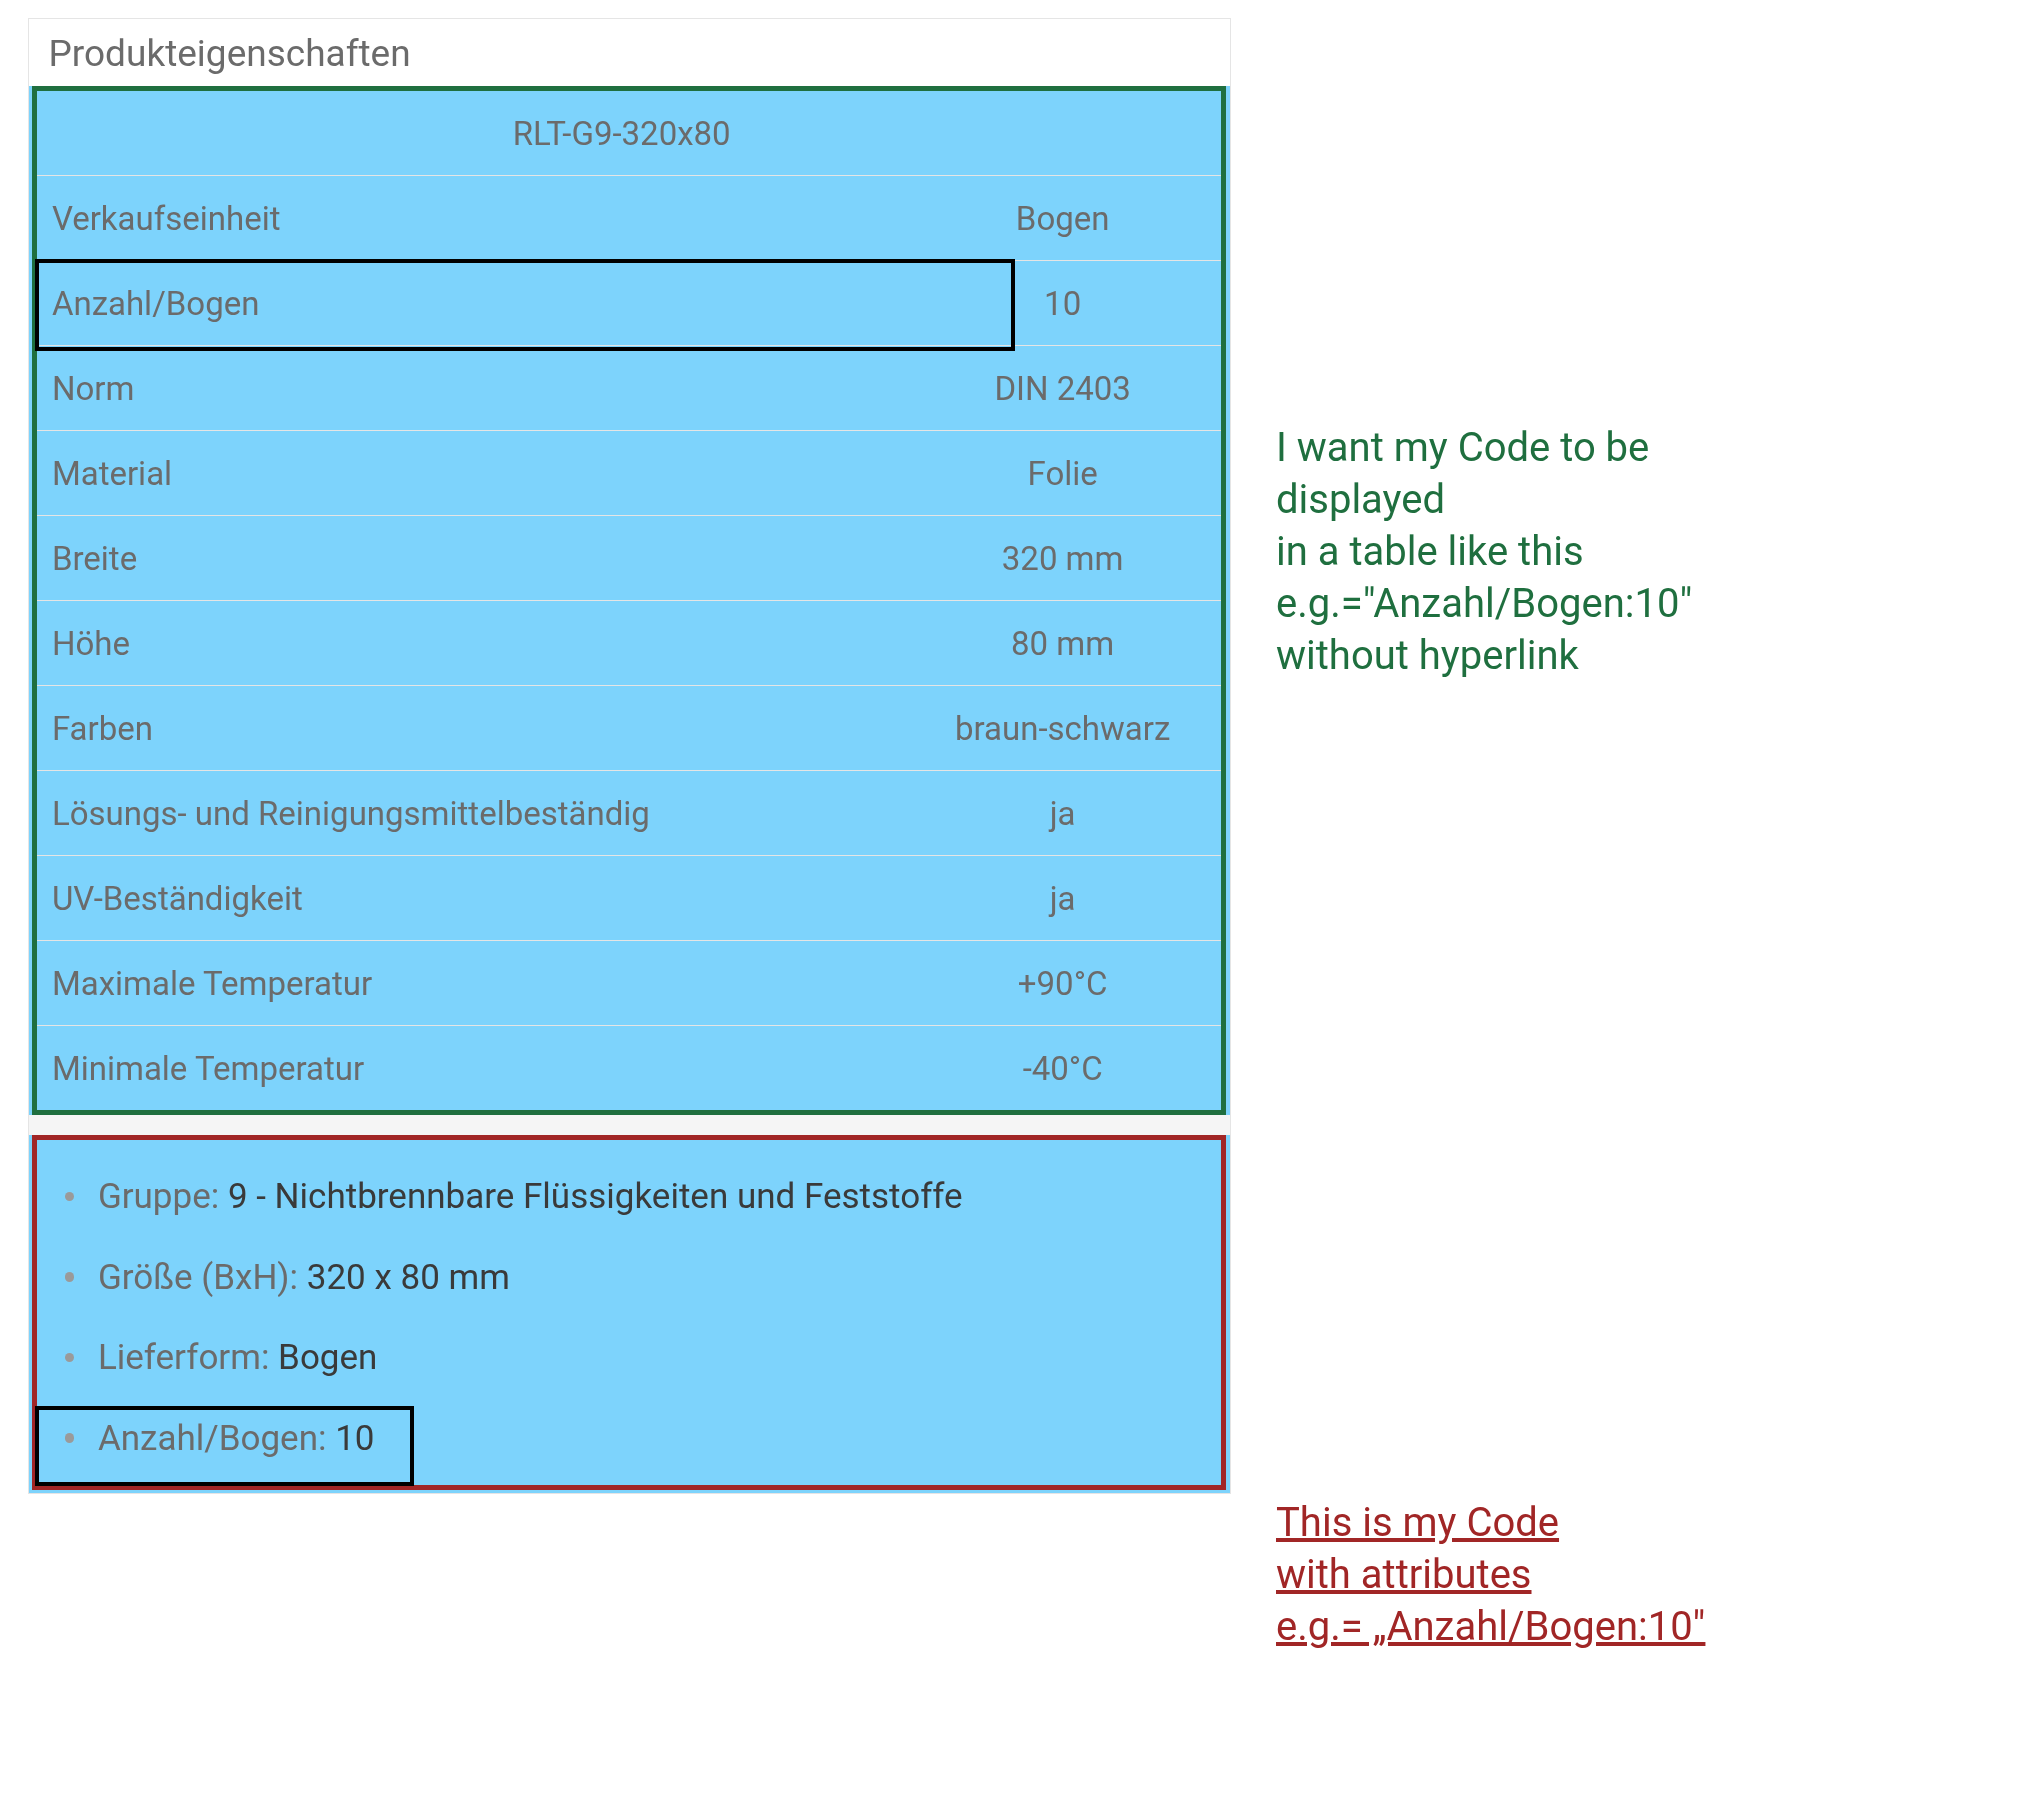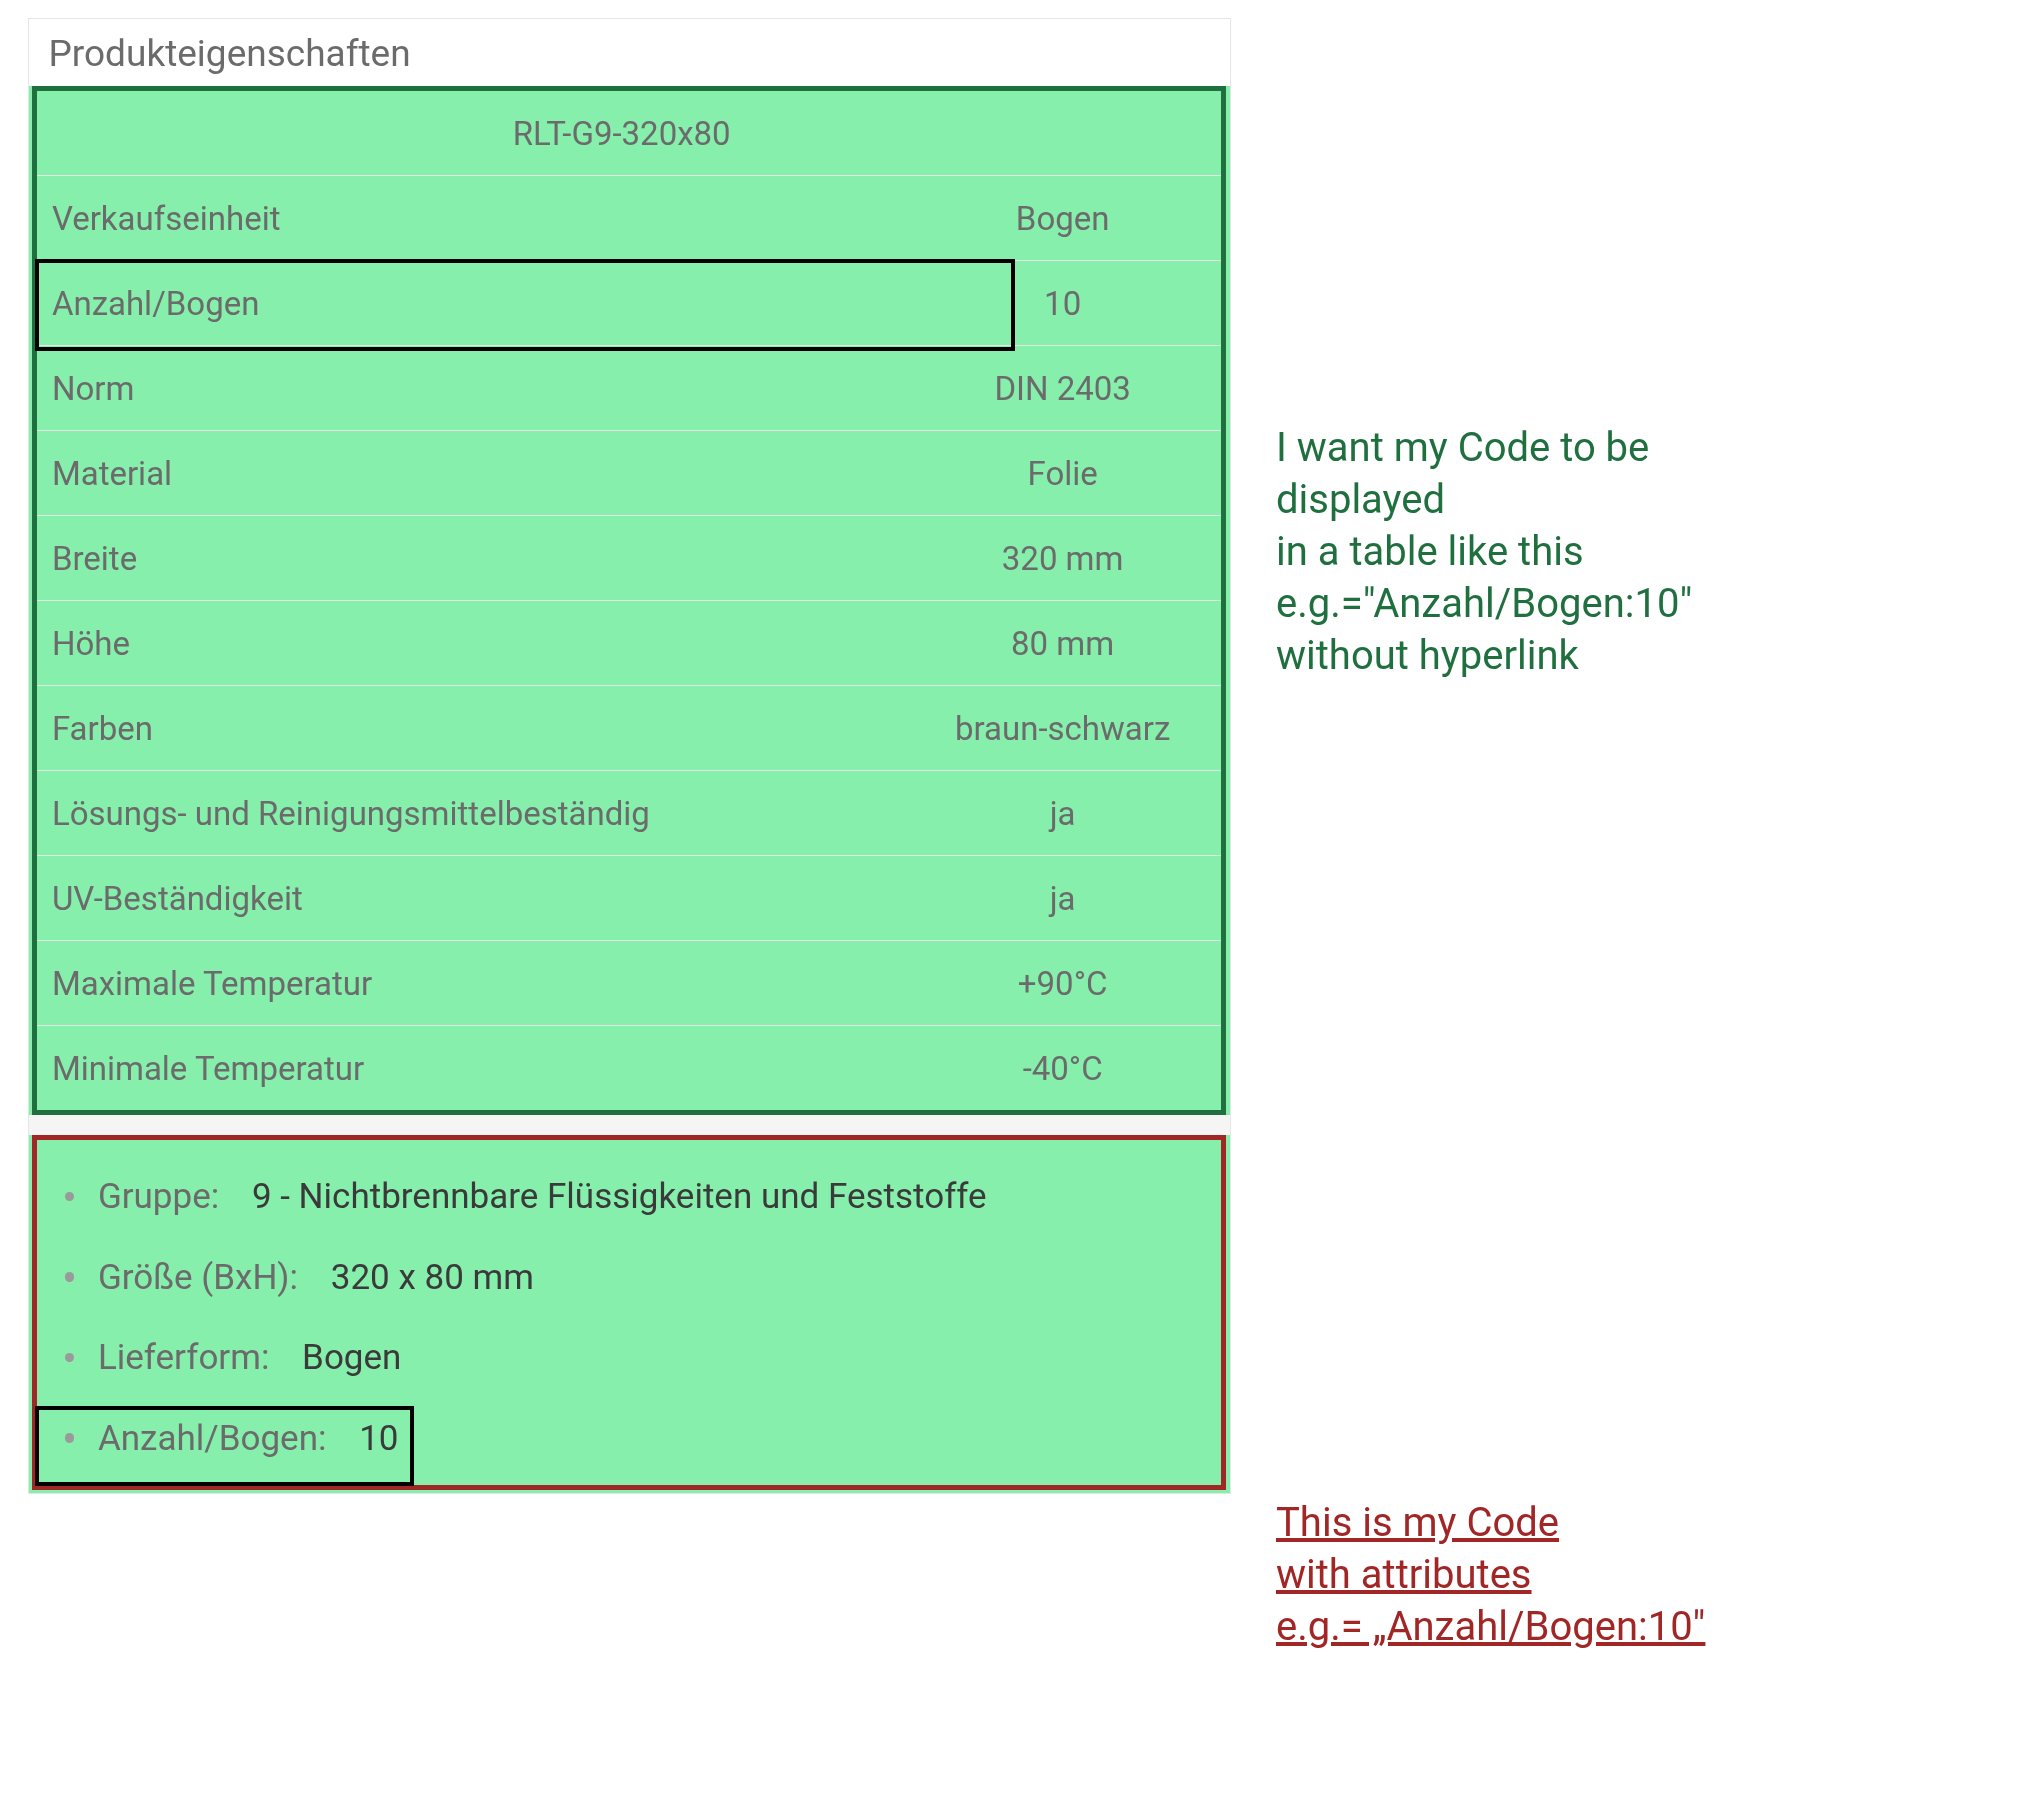--- a/index.html
+++ b/index.html
@@ -14,21 +14,21 @@
     position: relative;
     box-sizing: border-box;
   }
   .left-col {
     position: absolute;
     left: 27.5px;
     top: 18.4px;
     width: 1203px;
     box-sizing: border-box;
     border: 0.9px solid #e5e5e5;
-    background: #86efac;
+    background: #7dd3fc;
   }
   .panel-header {
     padding: 13px 20px 11px 20px;
     font-size: 37px;
     color: #6b6b6b;
     background: #ffffff;
   }
   .green-frame {
     border: 5.5px solid #1f6f3f;
     margin: 0 3.7px 0 3.7px;
@@ -90,21 +90,21 @@
   .bullet-dot {
     width: 9.2px;
     height: 9.2px;
     background: #9a9a9a;
     border-radius: 50%;
     margin-top: 16.5px;
     margin-right: 24px;
     flex: 0 0 auto;
   }
   .bullet-label { color: #6b6b6b; }
-  .bullet-value { color: #3a3a3a; margin-left: 24px; }
+  .bullet-value { color: #3a3a3a; margin-left: 0; }
   .black-frame-list {
     position: absolute;
     left: -1.8px;
     bottom: -1.8px;
     width: 371px;
     height: 72px;
     border: 4.6px solid #000000;
     pointer-events: none;
   }
   .annotation {

